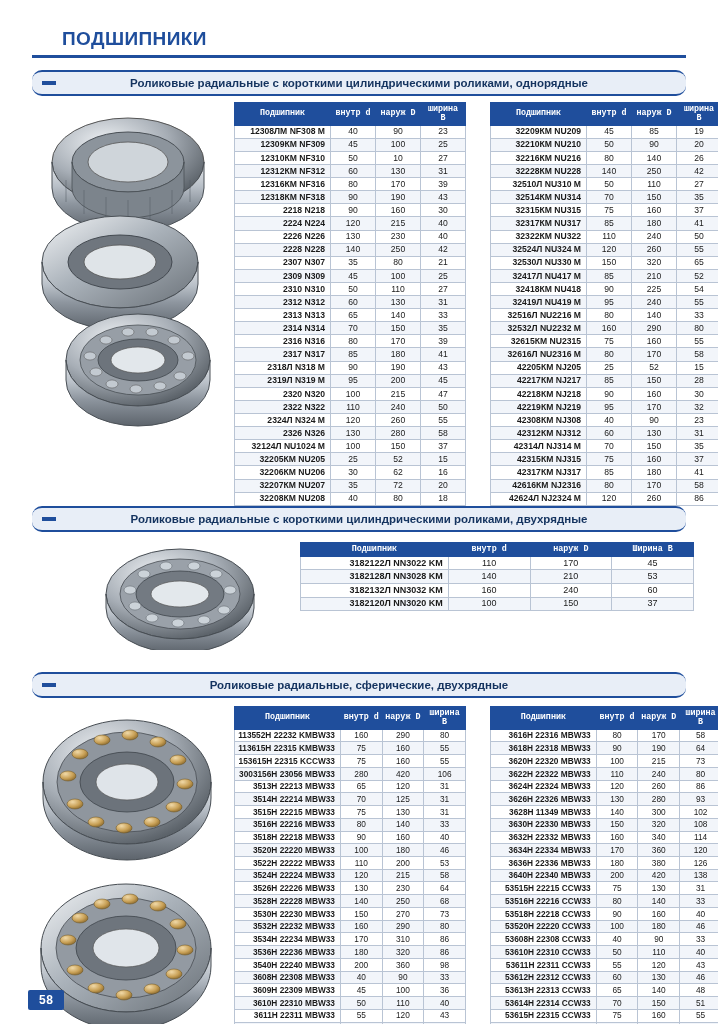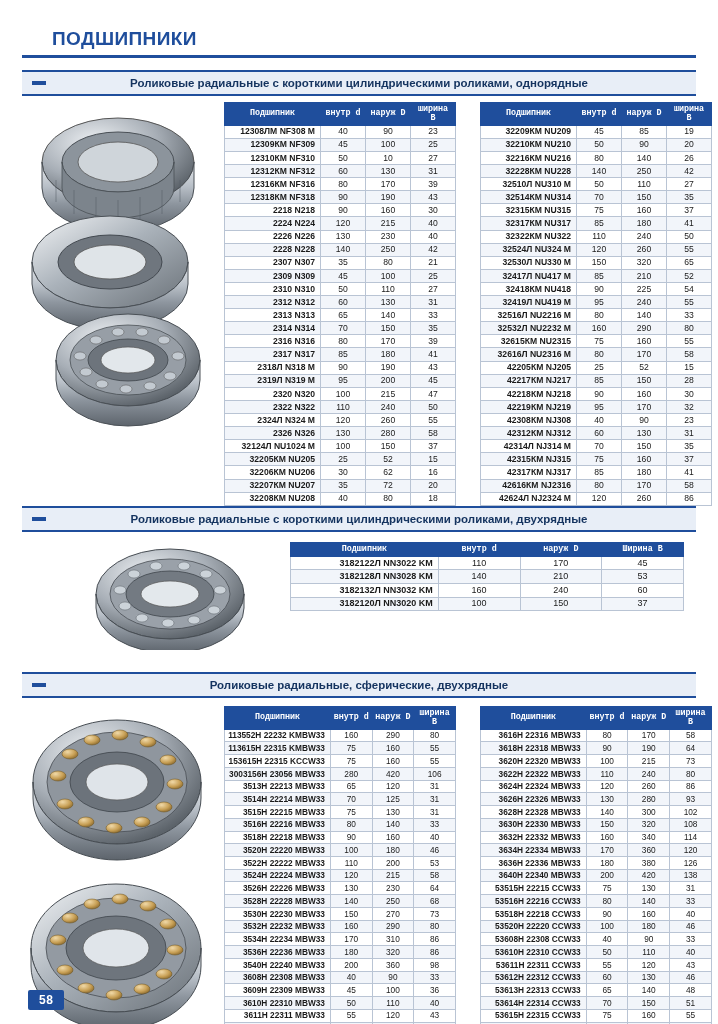--- a/index.html
+++ b/index.html
@@ -5,21 +5,21 @@
   * { box-sizing: border-box; }
   html, body { margin:0; padding:0; }
   body {
     width:718px; height:1024px;
     background:#ffffff;
     font-family:"Liberation Sans", sans-serif;
     color:#1a1a1a;
     position:relative;
     overflow:hidden;
   }
-  .page { position:relative; width:718px; height:1024px; padding:0 22px; }
+  .page { position:relative; width:718px; height:1024px; padding:0 32px; }
 
   
   .page-header { padding-top:28px; }
   .page-title {
     color:#1f4e9c;
     font-size:19px;
     font-weight:bold;
     letter-spacing:0.4px;
     padding-left:30px;
     padding-bottom:2px;
@@ -31,20 +31,21 @@
     margin-top:12px;
     background:#e8eef7;
     border-top:2px solid #1f4e9c;
     border-bottom:2px solid #1f4e9c;
     text-align:center;
     font-size:11.5px;
     font-weight:bold;
     color:#14335f;
     padding:5px 0 5px 0;
     position:relative;
+    border-radius:10px;
   }
   .section-bar .mark {
     position:absolute; left:10px; top:50%; width:14px; height:4px;
     background:#1f4e9c; transform:translateY(-50%);
   }
 
   
   table.bt { border-collapse:collapse; font-size:8.6px; }
   table.bt th {
     background:#1f4e9c; color:#fff; font-size:8.4px; font-weight:bold;
@@ -894,21 +895,21 @@
               <td>260</td>
               <td>86</td>
             </tr>
             <tr>
               <td class="name">3626Н 22326 MBW33</td>
               <td>130</td>
               <td>280</td>
               <td>93</td>
             </tr>
             <tr>
-              <td class="name">3628Н 22328 MBW33</td>
+              <td class="name">3628Н 11349 MBW33</td>
               <td>140</td>
               <td>300</td>
               <td>102</td>
             </tr>
             <tr>
               <td class="name">3630Н 22330 MBW33</td>
               <td>150</td>
               <td>320</td>
               <td>108</td>
             </tr>

